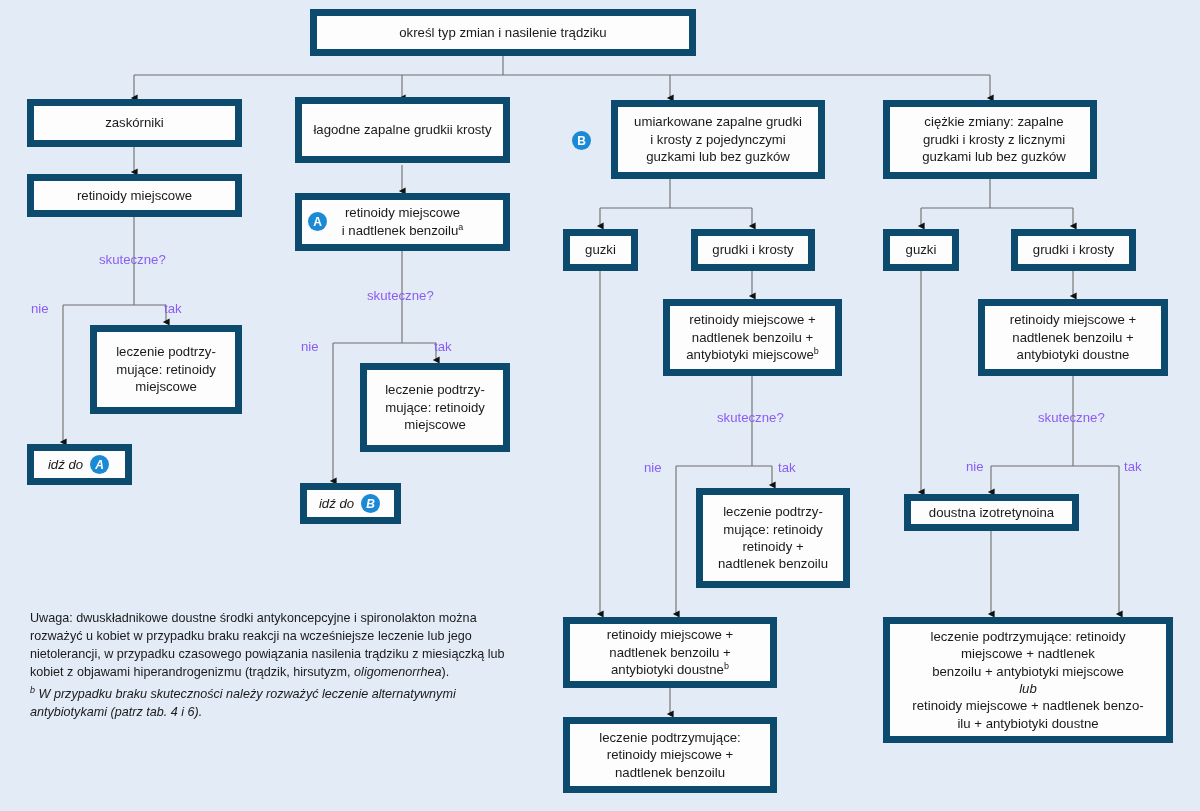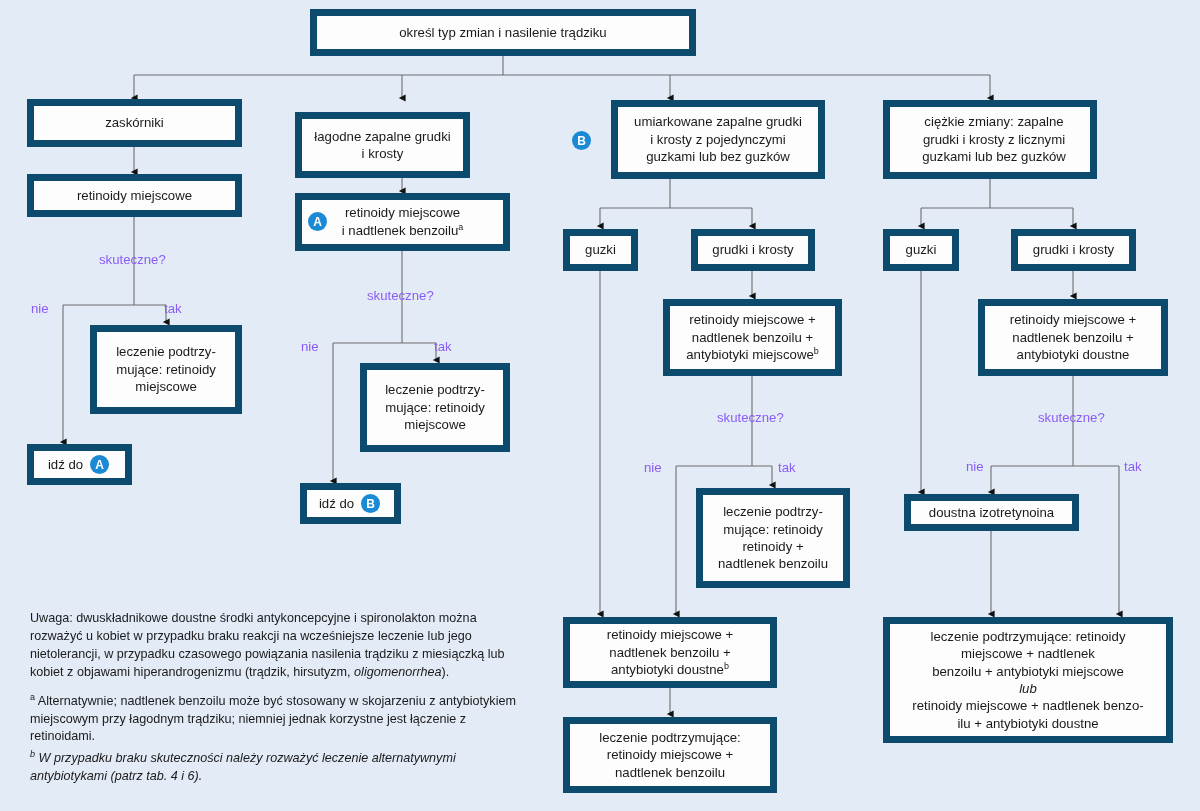--- a/index.html
+++ b/index.html
@@ -54,20 +54,21 @@
     white-space:nowrap;
     color:#8b5cf6;
   }
 
   .goto {
     font-size:13.2px;
     display:flex;
     align-items:center;
     justify-content:center;
     gap:5px;
+    font-style:italic;
   }
 
   .notes {
     position:absolute;
     font-size:12.6px;
     line-height:1.42;
     color:#1a1a1a;
     width:500px;
   }
   .notes p { margin:0 0 9px 0; }
@@ -154,21 +155,21 @@
     <span class="txt">leczenie podtrzy-</span>
     <span class="txt">mujące: retinoidy</span>
     <span class="txt">miejscowe</span>
   </div>
 
   <div class="box goto" style="left:27px; top:444px; width:105px; height:41px;">
     <span>idź do</span>
     <span class="badge inline">A</span>
   </div>
 
-  <div class="box" style="left:295px; top:112px; width:175px; height:66px; flex-direction:column;">
+  <div class="box" style="left:295px; top:97px; width:215px; height:66px; flex-direction:row;">
     <span class="txt">łagodne zapalne grudki</span>
     <span class="txt">i krosty</span>
   </div>
 
   <div class="box" style="left:295px; top:193px; width:215px; height:58px; flex-direction:column;">
     <span class="txt">retinoidy miejscowe</span>
     <span class="txt">
       <span>i nadtlenek benzoilu</span><sup class="fn">a</sup>
     </span>
   </div>
@@ -269,17 +270,16 @@
     <span class="txt">leczenie podtrzymujące: retinoidy</span>
     <span class="txt">miejscowe + nadtlenek</span>
     <span class="txt">benzoilu + antybiotyki miejscowe</span>
     <span class="txt it">lub</span>
     <span class="txt">retinoidy miejscowe + nadtlenek benzo-</span>
     <span class="txt">ilu + antybiotyki doustne</span>
   </div>
 
   <div class="notes" style="left:30px; top:610px;">
     <p><span>Uwaga: dwuskładnikowe doustne środki antykoncepcyjne i spironolakton można rozważyć u kobiet w przypadku braku reakcji na wcześniejsze leczenie lub jego nietolerancji, w przypadku czasowego powiązania nasilenia trądziku z miesiączką lub kobiet z objawami hiperandrogenizmu (trądzik, hirsutyzm, </span><span class="it">oligomenorrhea</span><span>).</span></p>
-    <p><sup class="fn">a</sup><span> Alternatywnie; nadtlenek benzoilu może być stosowany w skojarzeniu z antybiotykiem miejscowym przy łagodnym trądziku; niemniej jednak korzystne jest łączenie z retinoidami.</span></p>
     <p style="margin-top:-7px;font-style:italic;"><sup class="fn">b</sup><span> W przypadku braku skuteczności należy rozważyć leczenie alternatywnymi antybiotykami (patrz tab. 4 i 6).</span></p>
   </div>
 
 </div>
 
 </body></html>

